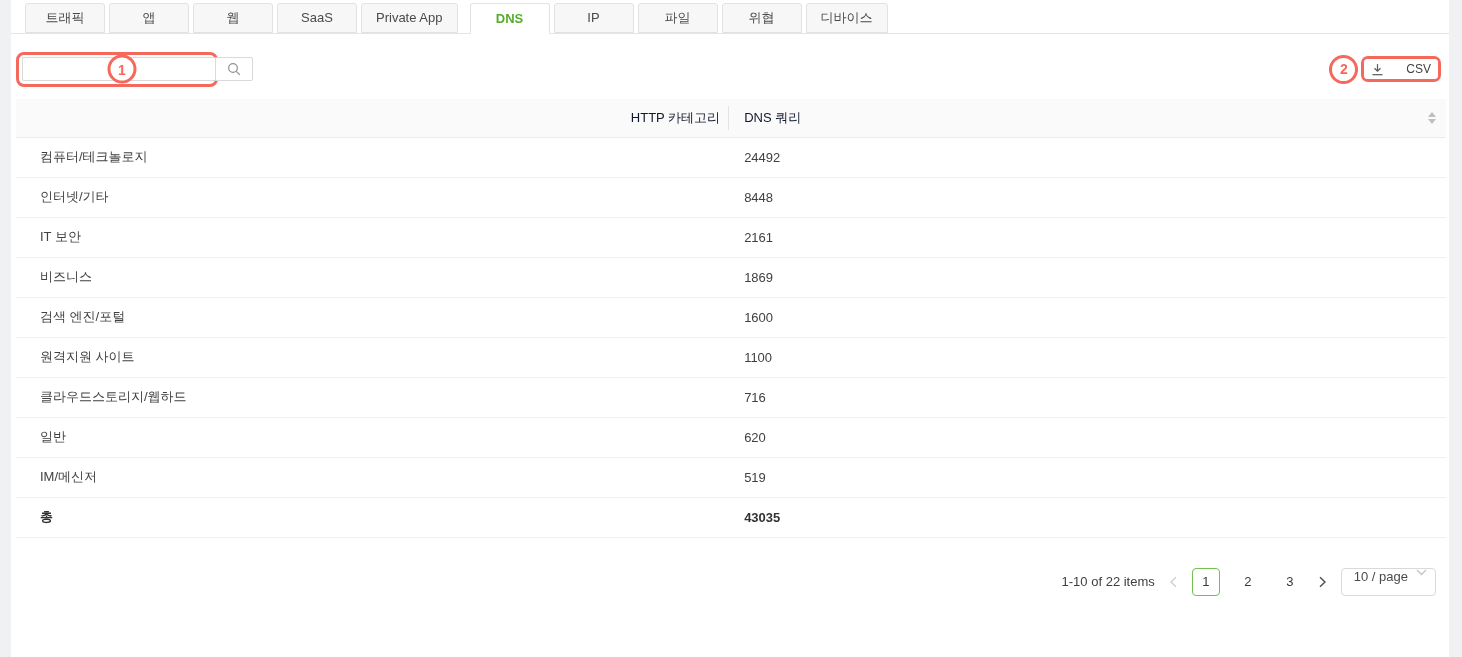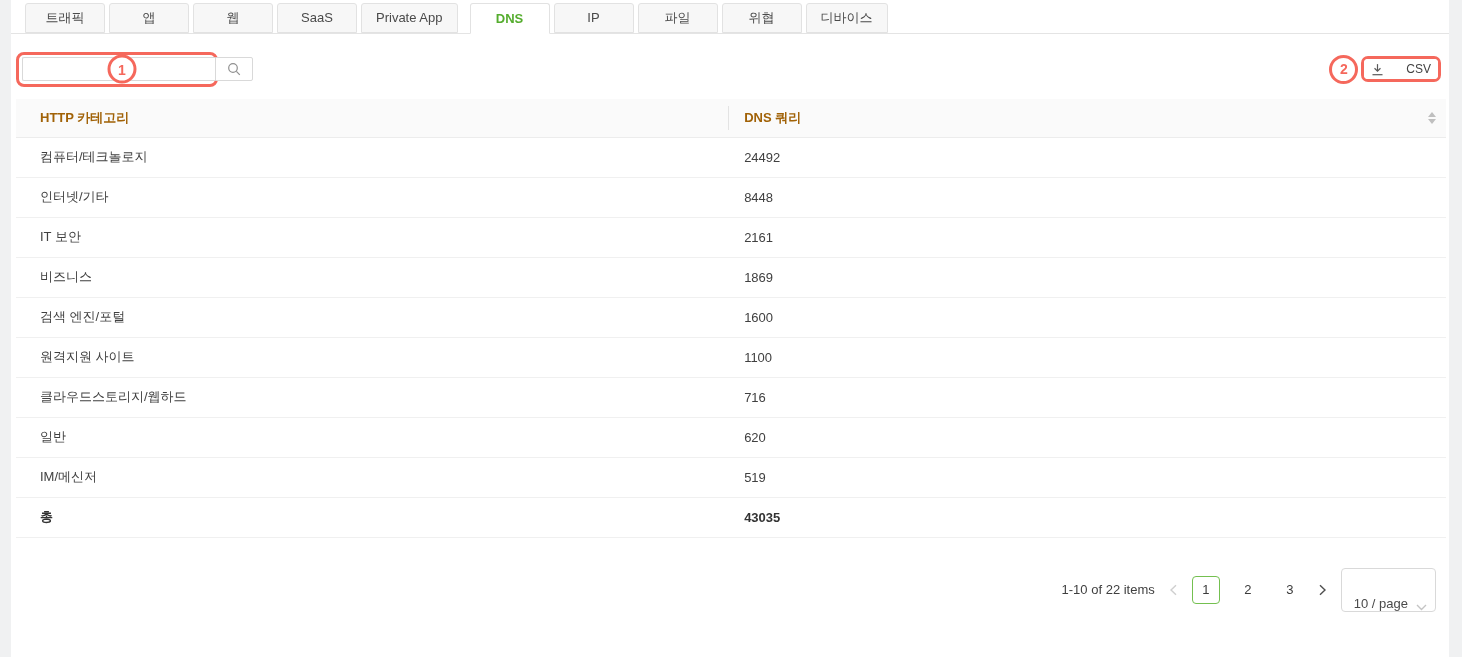--- a/index.html
+++ b/index.html
@@ -102,22 +102,22 @@
   .data-table {
     width: calc(100% - 8px);
     margin: 12px 3px 0 5px;
     border-collapse: collapse;
     font-size: 13px; color: #404040;
     table-layout: fixed;
   }
   .data-table th {
     background: #fafafa;
     height: 38px;
-    font-weight: 700; font-size: 13px; color: #a16207;
-    text-align: left;
+    font-weight: 400; font-size: 13px; color: #0f172a;
+    text-align: right;
     padding: 0 8px 0 24px;
     border-bottom: 1px solid #ececec;
     cursor: pointer;
   }
   th.col-cat { width: 49.8%; }
   th.col-val { position: relative; padding-left: 16px; }
   th.col-val::before {
     content: "";
     position: absolute; left: 0; top: 50%;
     transform: translateY(-50%);
@@ -152,23 +152,23 @@
   }
   .page-arrow.disabled { color: #cfcfcf; cursor: default; }
   .page-num {
     min-width: 28px; height: 28px;
     background: #fff; border: 1px solid transparent;
     font-size: 13px; color: #3b3b3b; font-family: inherit;
     cursor: pointer; border-radius: 4px; padding: 0 4px;
   }
   .page-num.active { border: 1px solid var(--pagination-green, #74c050); }
   .page-size-select {
-    height: 44px; min-width: 82px;
+    height: 28px; min-width: 82px;
     border: 1px solid #d9d9d9; border-radius: 4px;
-    display: flex; align-items: flex-end; justify-content: space-between;
+    display: flex; align-items: flex-start; justify-content: space-between;
     gap: 8px; padding: 0 8px 0 12px;
     color: #4a4a4a; background: #fff; cursor: pointer;
   }
 </style>
 </head>
 <body>
 
 <div class="panel">
 
   <div class="tabbar">

